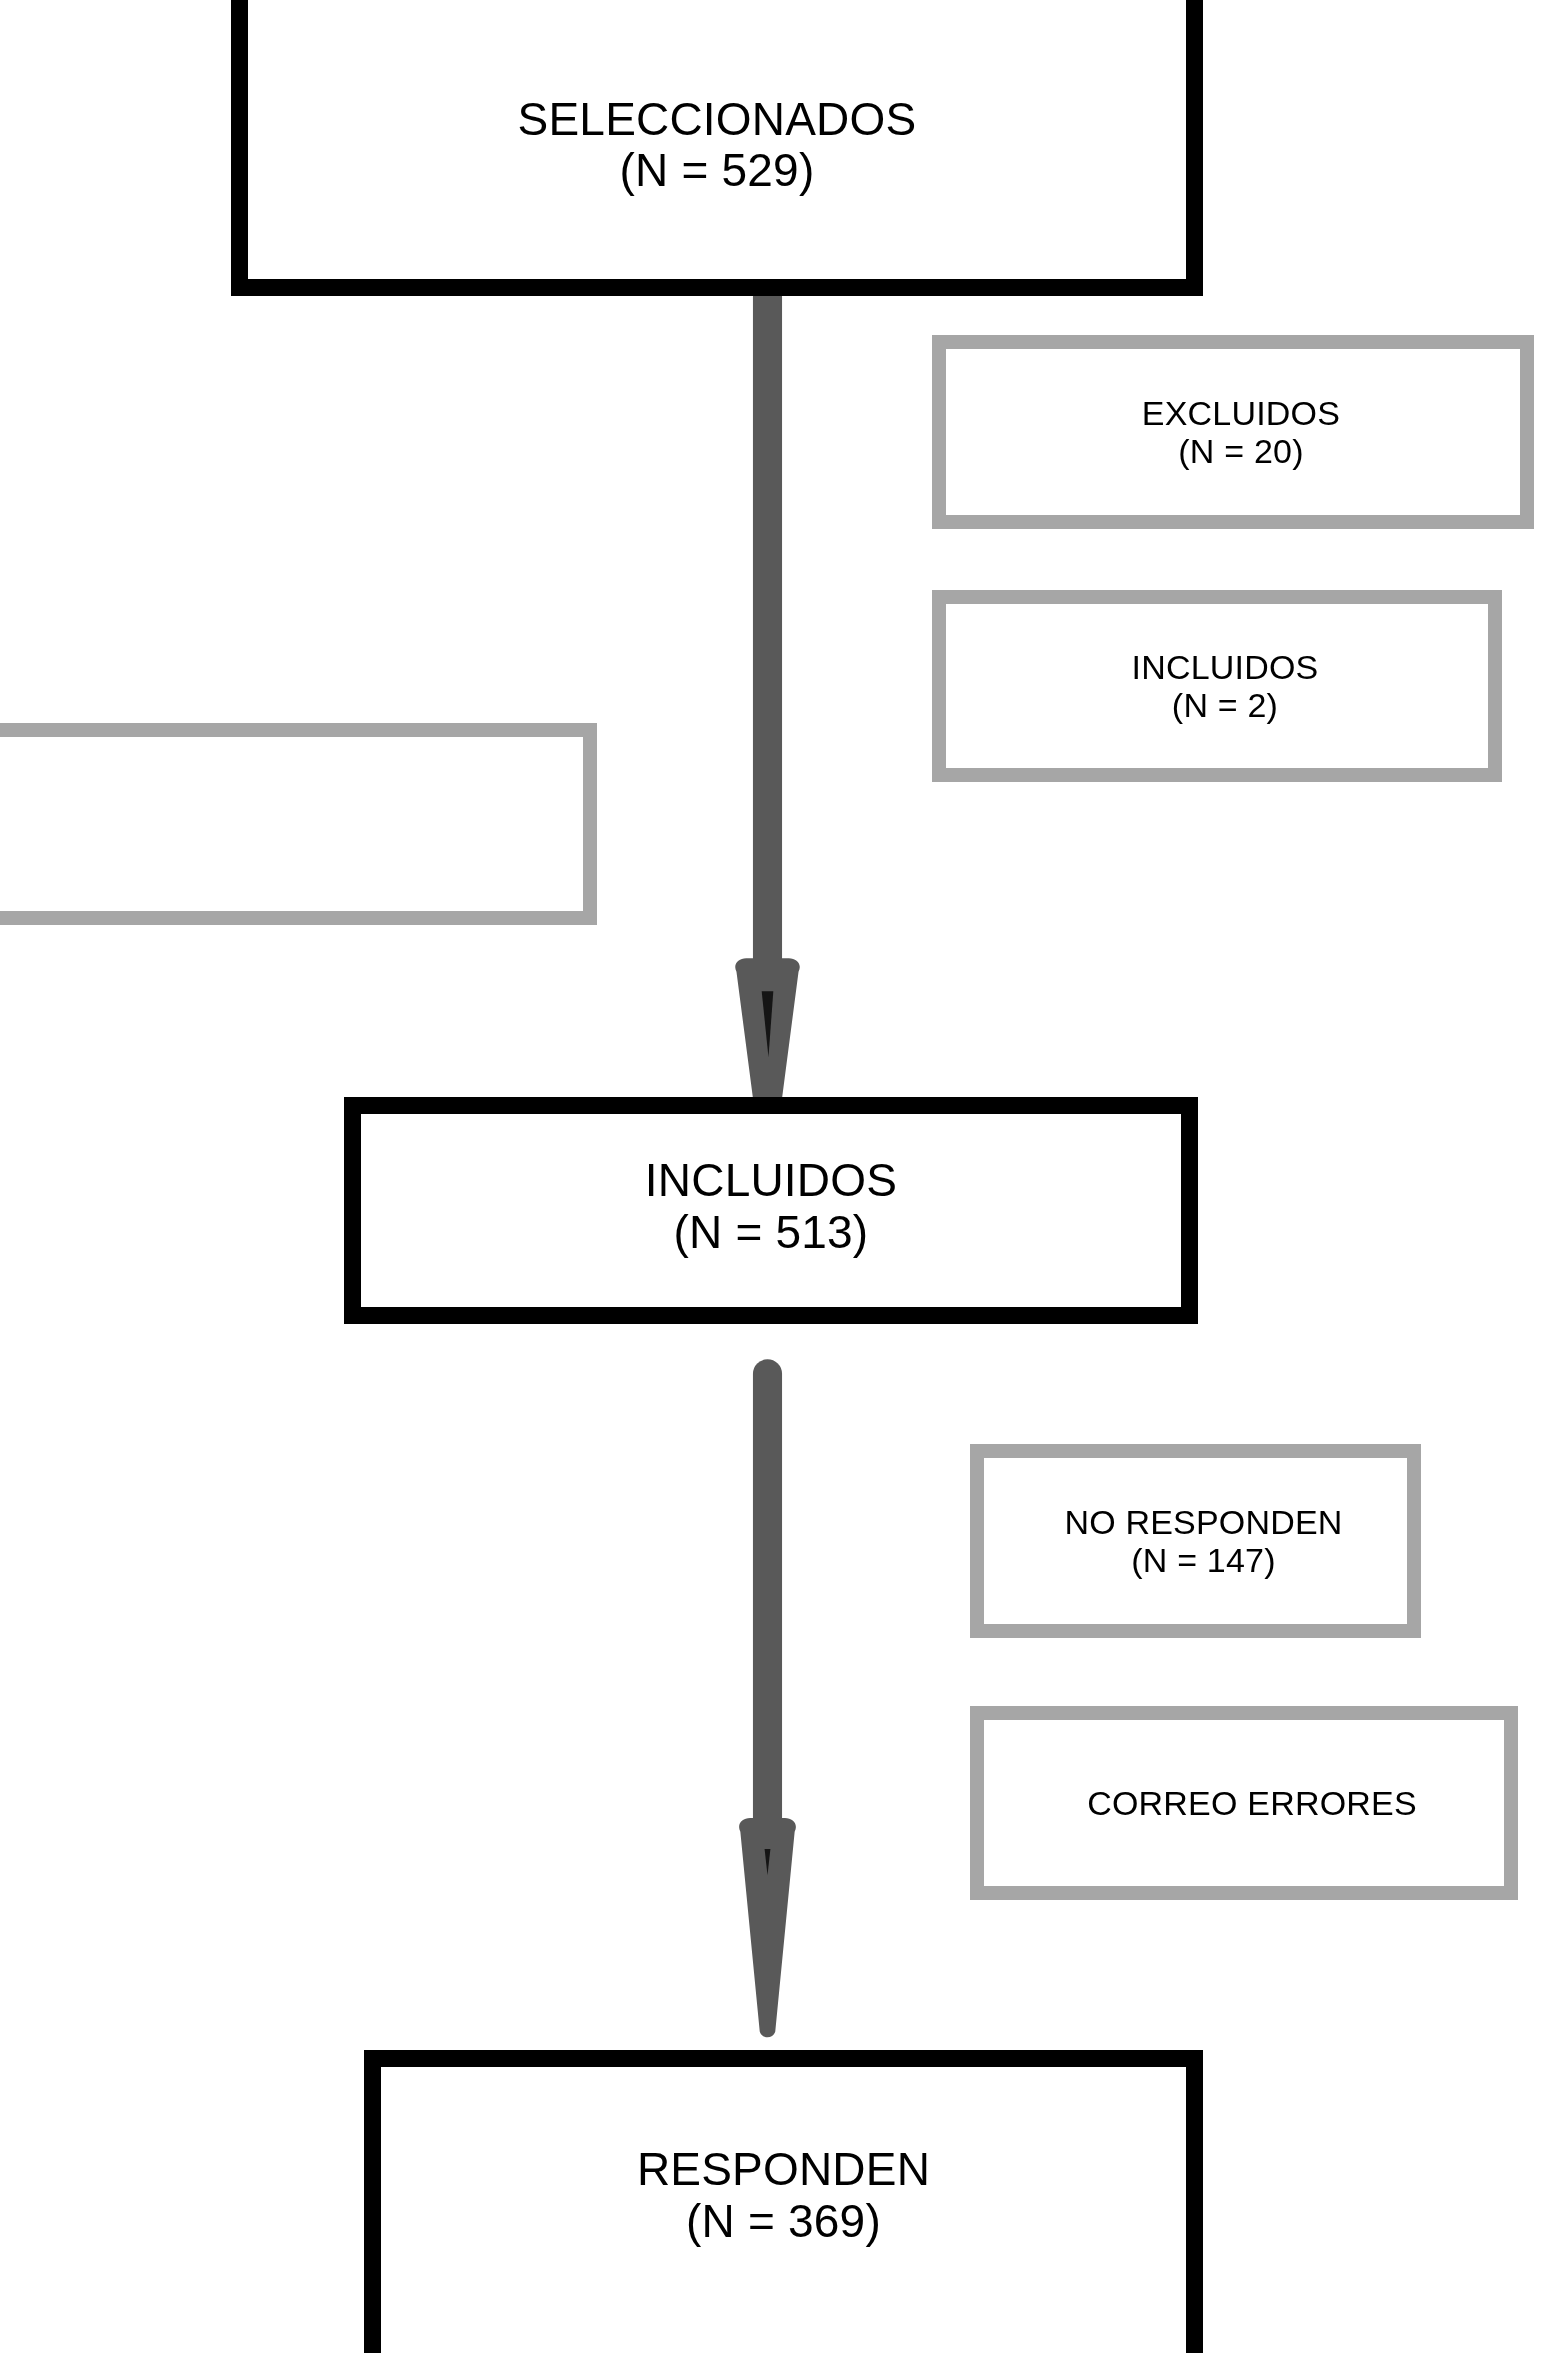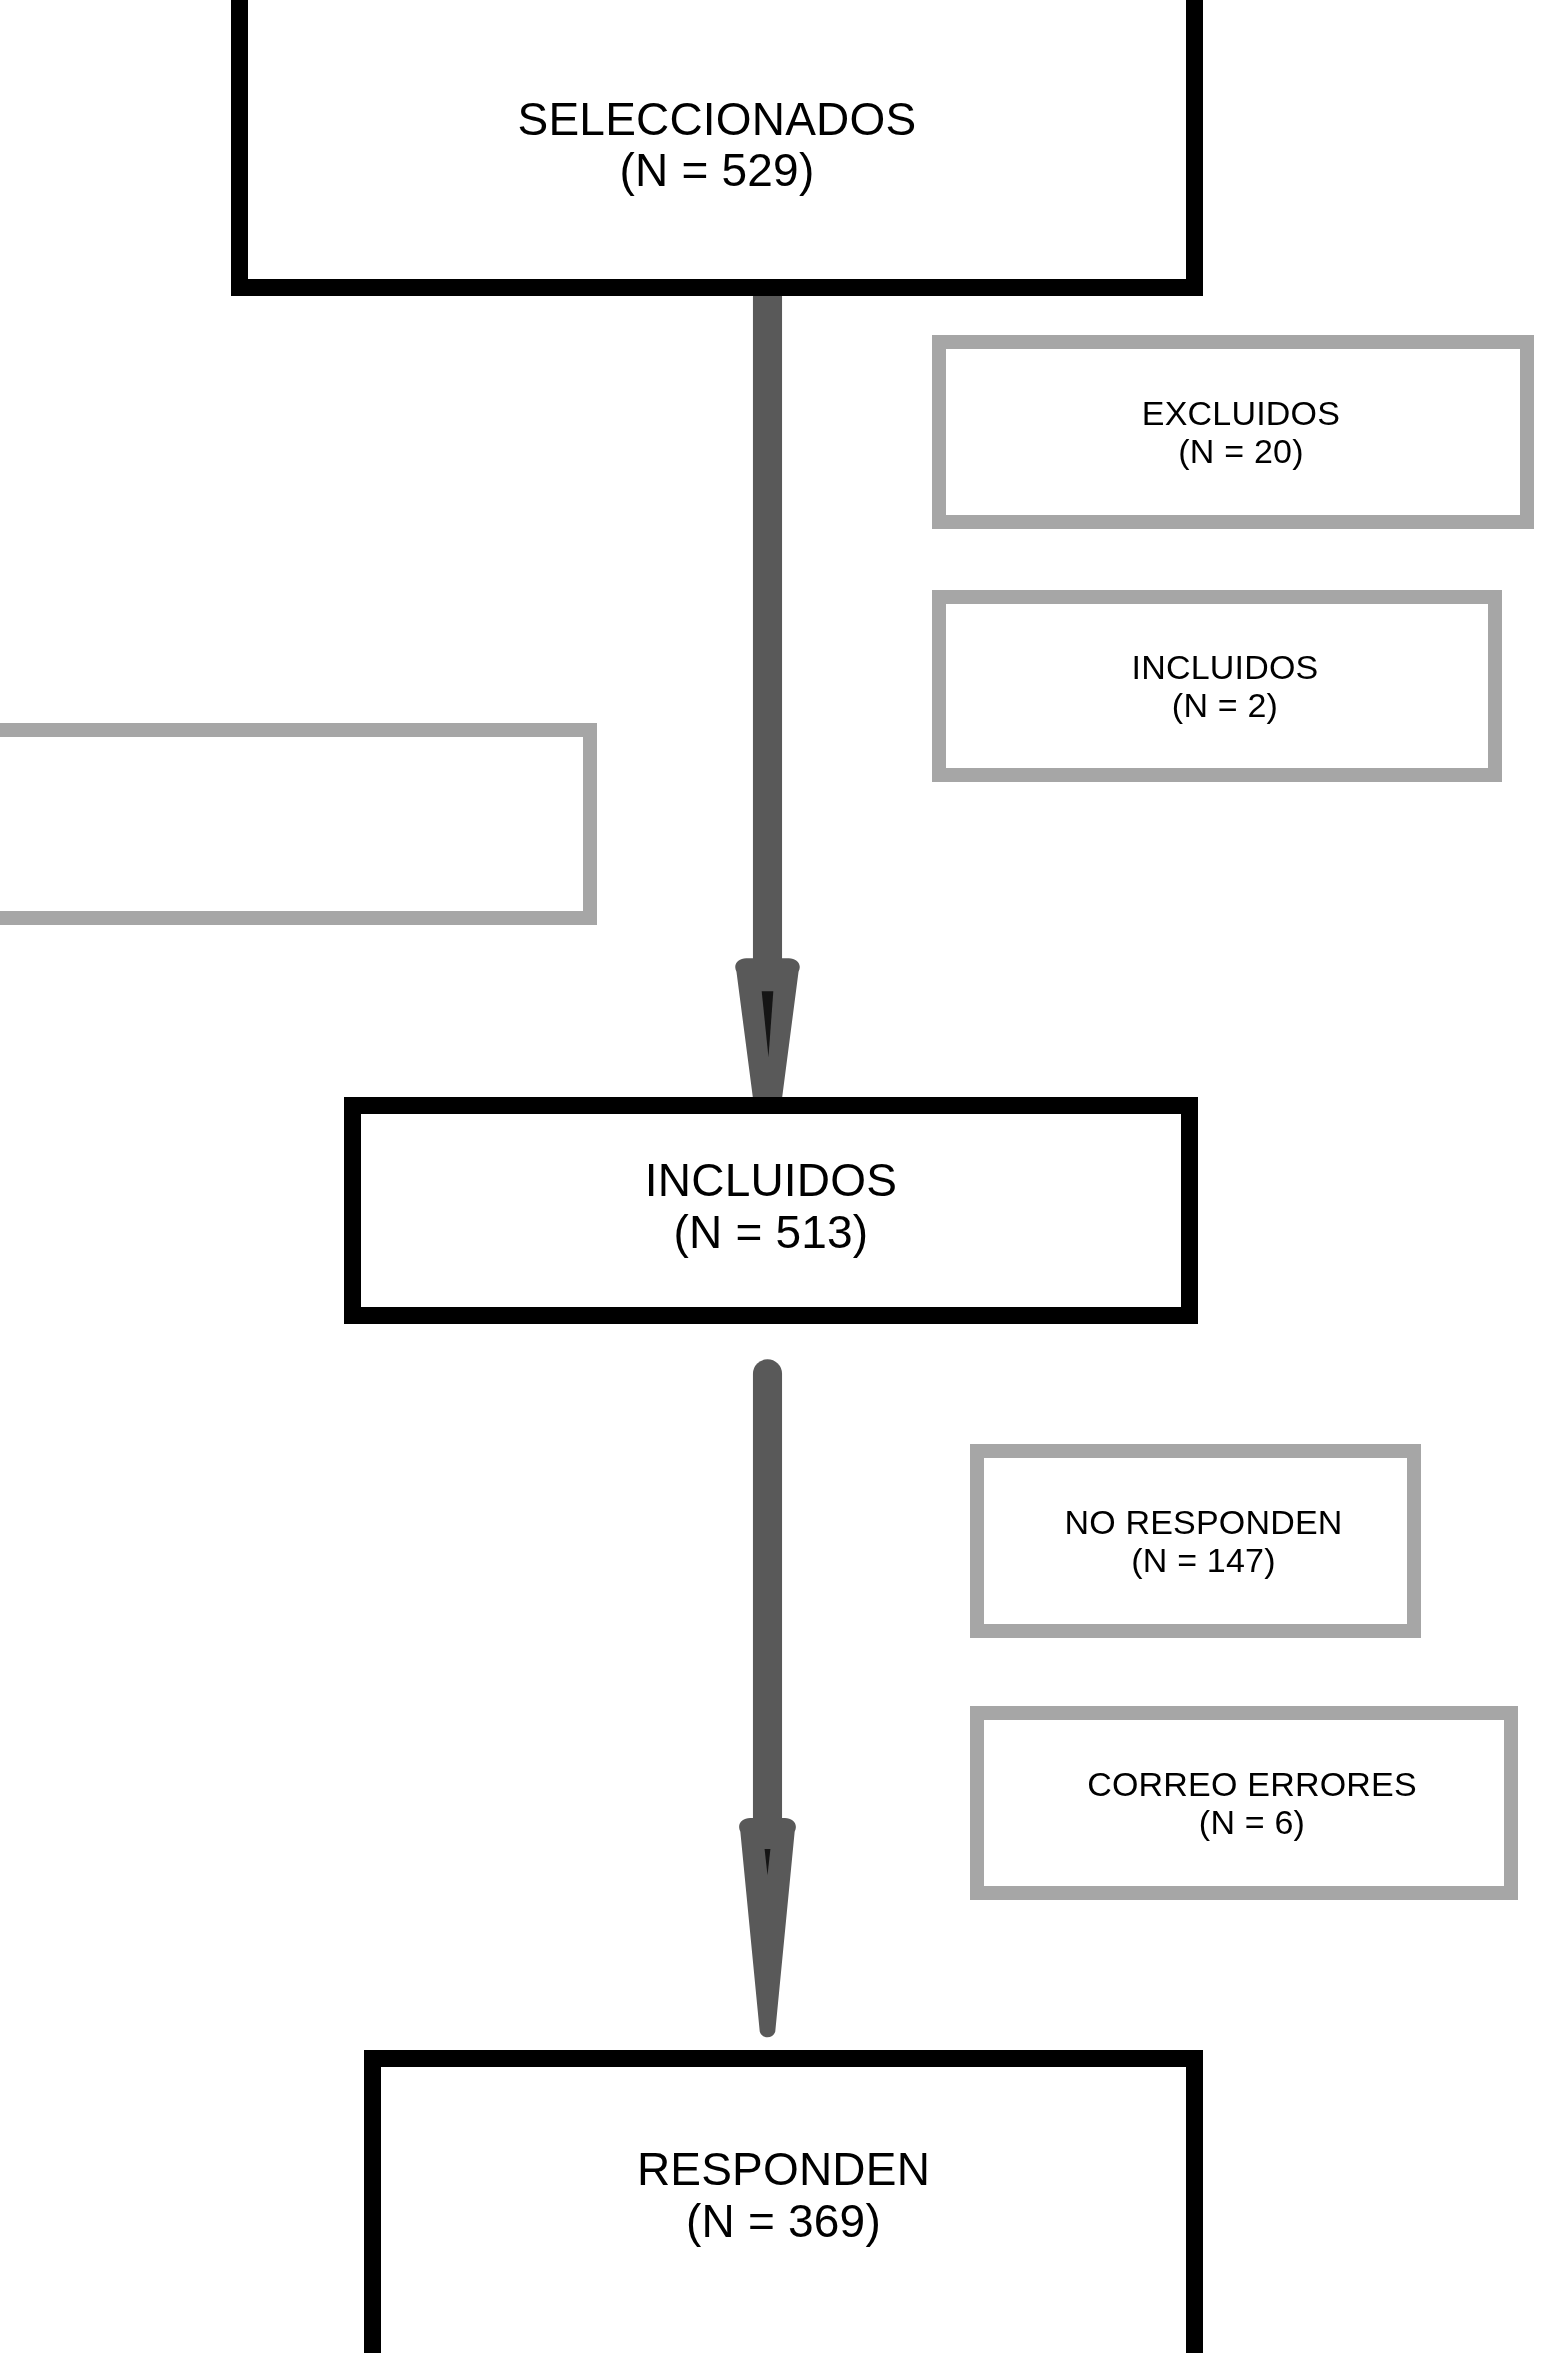--- a/index.html
+++ b/index.html
@@ -141,21 +141,20 @@
   <div class="node secondary" id="node-noresponden">
     <div class="label">
       <span class="line1">NO RESPONDEN</span>
       <span class="line2">(N = 147)</span>
     </div>
   </div>
 
   <div class="node secondary" id="node-otroserrores">
     <div class="label">
       <span class="line1">CORREO ERRORES</span>
-      <span class="line2">(N = 6)</span>
     </div>
   </div>
 
   <div class="node primary" id="node-analizados">
     <div class="label">
       <span class="line1">RESPONDEN</span>
       <span class="line2">(N = 369)</span>
     </div>
   </div>
 

